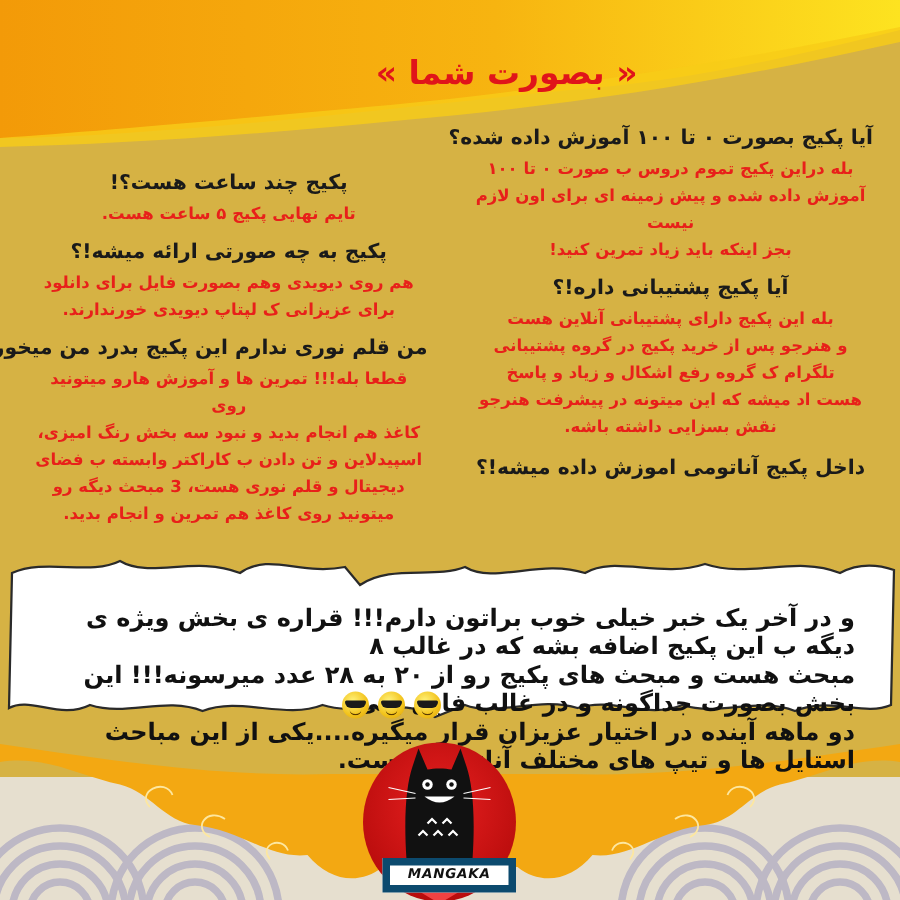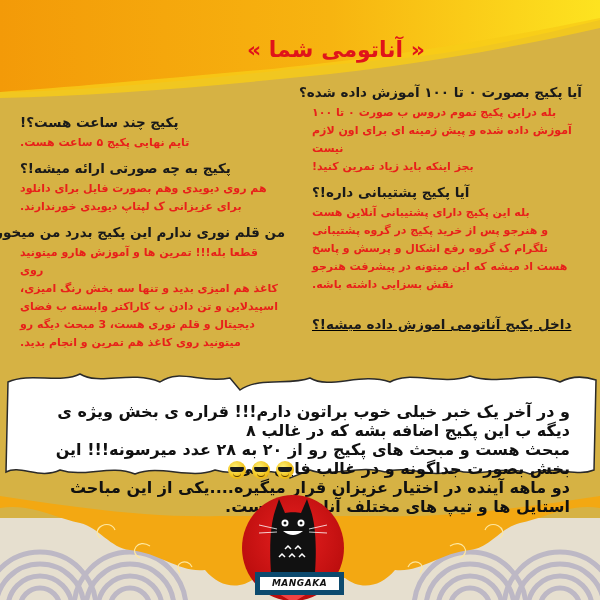--- a/index.html
+++ b/index.html
@@ -9,35 +9,35 @@
     font-family:"DejaVu Sans", sans-serif;
   }
   .bg-wave {
     position:absolute; left:0; top:0; width:600px; height:130px;
   }
   .title {
     position:absolute; right:175px; top:37px;
     color:#e0141a; font-size:22px; font-weight:bold;
     direction:rtl; white-space:nowrap;
   }
-  .col { position:absolute; direction:rtl; text-align:left; }
+  .col { position:absolute; direction:rtl; text-align:center; }
   .col-right { right:18px; top:84px; width:270px; }
   .col-left { left:20px; top:114px; width:265px; }
   .q {
     color:#1a1a1a; font-size:13.5px; font-weight:bold;
     margin:0 0 4px 0; white-space:nowrap; letter-spacing:-0.2px;
   }
   .a {
     color:#e8201a; font-size:11px; font-weight:bold;
     line-height:18px; margin:0 0 8px 0;
   }
   .col-right .q { margin-top:0; }
   .qa { margin-bottom:4px; }
   .col-right .qa:nth-child(2) { margin-top:6px; }
-  .col-right .qa:nth-child(3) { margin-top:22px;text-decoration:underline; }
+  .col-right .qa:nth-child(3) { margin-top:10px; }
   .col-left .qa:nth-child(2) { margin-top:4px; }
   .col-left .qa:nth-child(3) { margin-top:4px; }
 
   .bubble-svg { position:absolute; left:0; top:360px; width:600px; height:130px; }
   .bubble-text {
     position:absolute; left:40px; top:402px; width:530px;
     direction:rtl; text-align:right;
     color:#111; font-size:16px; font-weight:bold; line-height:19px;
   }
   .emojis {
@@ -75,37 +75,37 @@
     <linearGradient id="wg" x1="0" y1="0" x2="1" y2="0">
       <stop offset="0" stop-color="#f39a08"></stop>
       <stop offset="0.55" stop-color="#f7b410"></stop>
       <stop offset="1" stop-color="#fde320"></stop>
     </linearGradient>
   </defs>
   <path d="M0 0 H600 V20 C520 40 450 55 380 60 C280 70 200 80 120 86 C70 90 30 92 0 92 Z" fill="url(#wg)"></path>
   <path d="M0 92 C60 88 150 80 260 70 C360 60 470 45 600 18 V28 C480 55 380 70 270 80 C170 90 80 96 0 98 Z" fill="#f8cc18" opacity="0.8"></path>
 </svg>
 
-<div class="title">« آناتومی شما »</div>
+<div class="title">« بصورت شما »</div>
 
 <div class="col col-right">
   <div class="qa">
     <div class="q">آیا پکیج بصورت ۰ تا ۱۰۰ آموزش داده شده؟</div>
     <div class="a">
       <div>بله دراین پکیج تموم دروس ب صورت ۰ تا ۱۰۰</div>
       <div>آموزش داده شده و پیش زمینه ای برای اون لازم نیست</div>
       <div>بجز اینکه باید زیاد تمرین کنید!</div>
     </div>
   </div>
   <div class="qa">
     <div class="q">آیا پکیج پشتیبانی داره!؟</div>
     <div class="a">
       <div>بله این پکیج دارای پشتیبانی آنلاین هست</div>
       <div>و هنرجو پس از خرید پکیج در گروه پشتیبانی</div>
-      <div>تلگرام ک گروه رفع اشکال و پرسش و پاسخ</div>
+      <div>تلگرام ک گروه رفع اشکال و زیاد و پاسخ</div>
       <div>هست اد میشه که این میتونه در پیشرفت هنرجو</div>
       <div>نقش بسزایی داشته باشه.</div>
     </div>
   </div>
   <div class="qa">
     <div class="q">داخل پکیج آناتومی اموزش داده میشه!؟</div>
   </div>
 </div>
 
 <div class="col col-left">
@@ -119,21 +119,21 @@
     <div class="q">پکیج به چه صورتی ارائه میشه!؟</div>
     <div class="a">
       <div>هم روی دیویدی وهم بصورت فایل برای دانلود</div>
       <div>برای عزیزانی ک لپتاپ دیویدی خورندارند.</div>
     </div>
   </div>
   <div class="qa">
     <div class="q">من قلم نوری ندارم این پکیج بدرد من میخوره؟؟</div>
     <div class="a">
       <div>قطعا بله!!! تمرین ها و آموزش هارو میتونید روی</div>
-      <div>کاغذ هم امیزی بدید و تنها سه بخش رنگ امیزی،</div>
+      <div>کاغذ هم انجام بدید و نبود سه بخش رنگ امیزی،</div>
       <div>اسپیدلاین و تن دادن ب کاراکتر وابسته ب فضای</div>
       <div>دیجیتال و قلم نوری هست، 3 مبحث دیگه رو</div>
       <div>میتونید روی کاغذ هم تمرین و انجام بدید.</div>
     </div>
   </div>
 </div>
 
 <svg class="bottom-svg" viewBox="0 0 600 122" preserveAspectRatio="none">
   <rect x="0" y="40" width="600" height="82" fill="#e6dfcf"></rect>
   <g fill="none" stroke="#b9b4c4" stroke-width="5" opacity="0.9">

